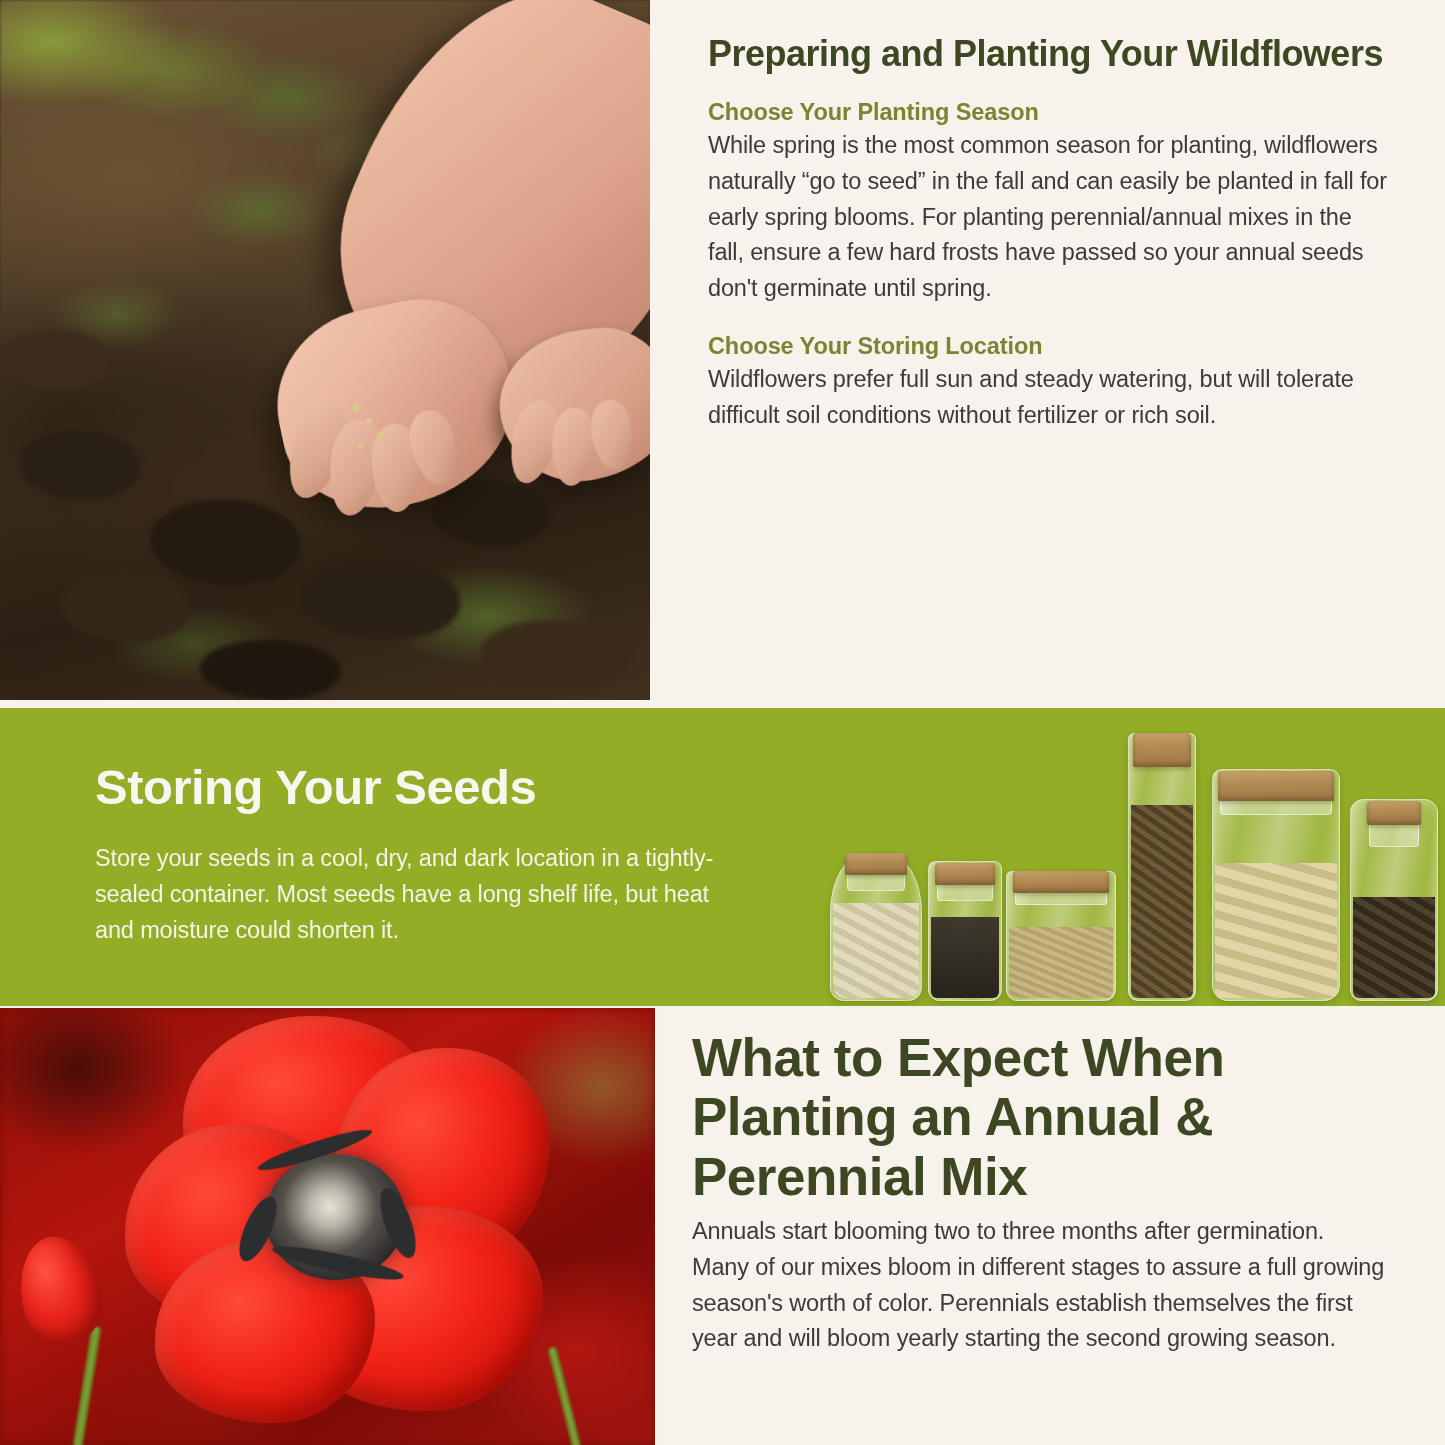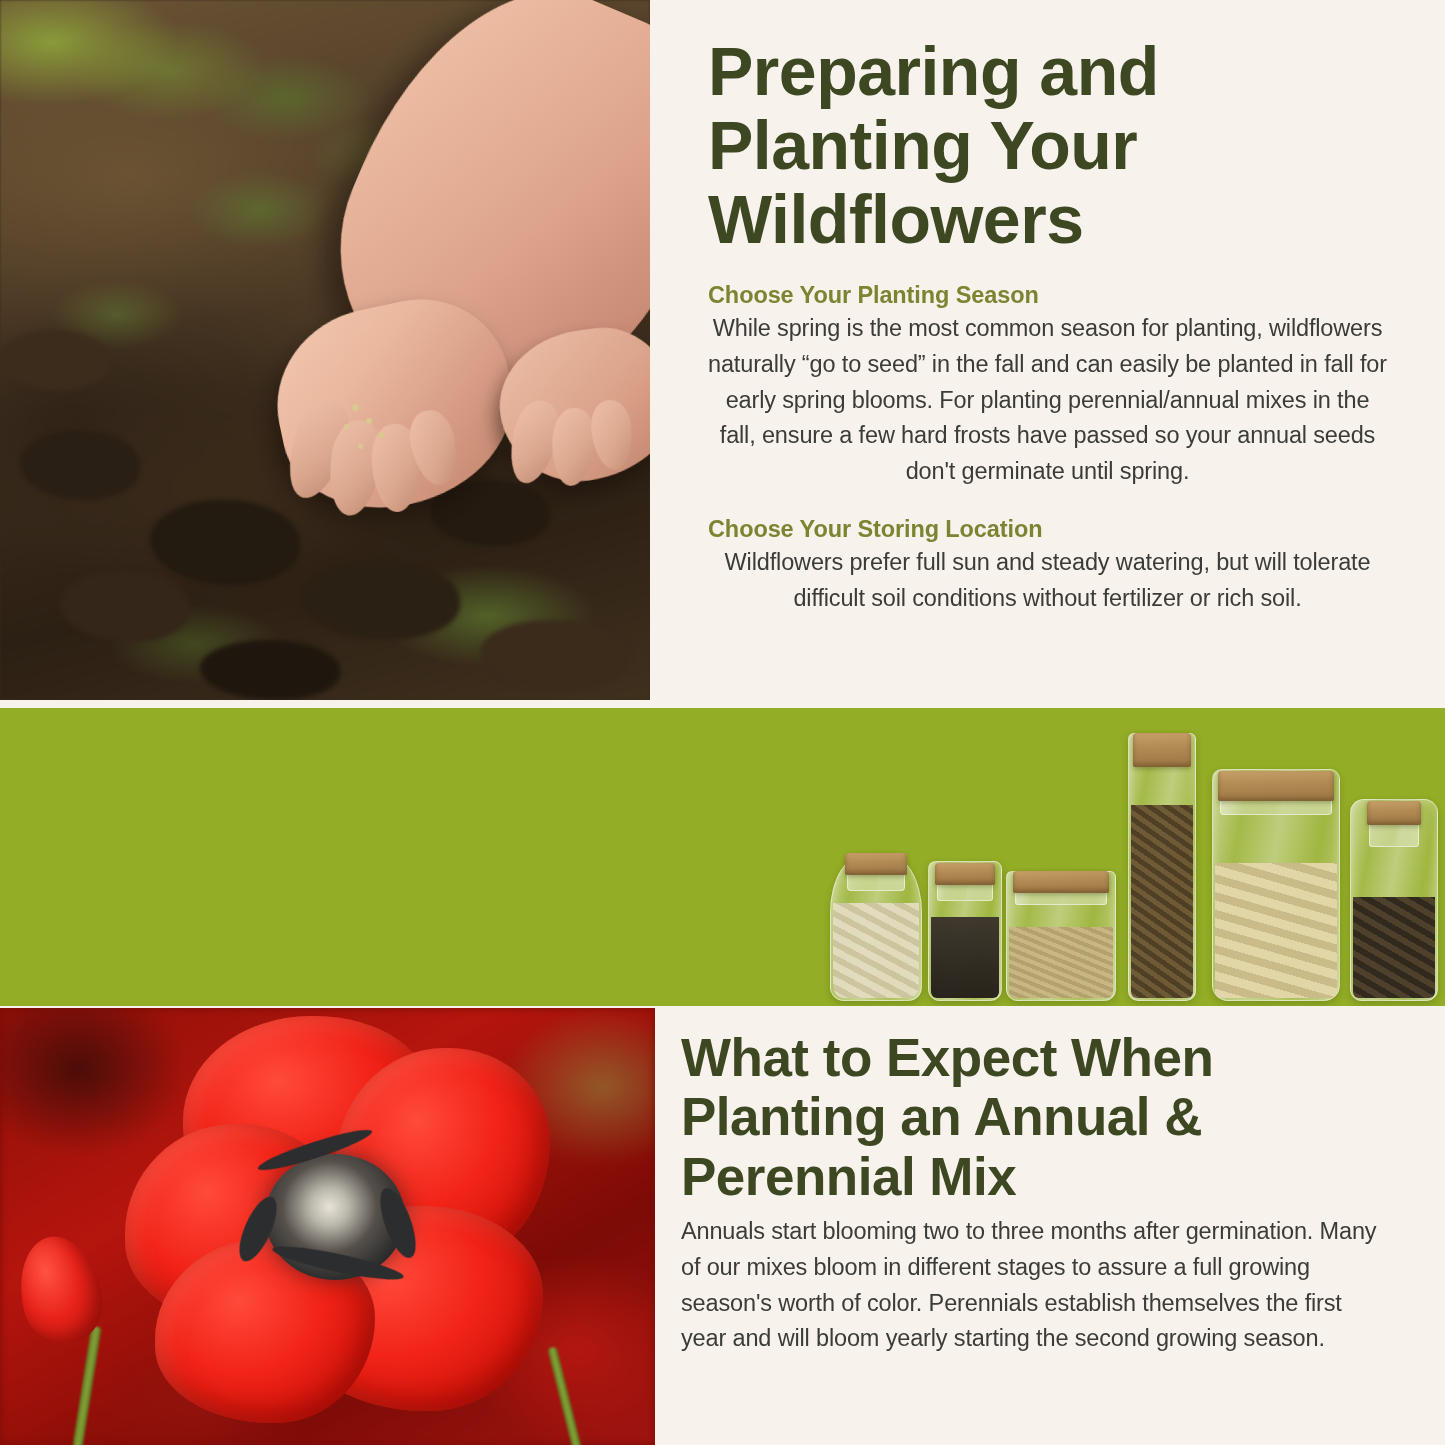--- a/index.html
+++ b/index.html
@@ -75,33 +75,33 @@
     filter: blur(.6px);
   }
   .seed-sprinkle { position:absolute; border-radius:50%; background:#d9c98f; }
 
   .txt-top {
     position:absolute; left:650px; top:0; width:795px; height:708px;
     background:#f7f2ec;
     padding:34px 58px 0 58px;
   }
   h1.sec-title, h2.sec-title {
-    font-size:68px; line-height:1.09; font-weight:bold;
+    font-size:36px; line-height:1.09; font-weight:bold;
     color:#3d4722; letter-spacing:-.5px;
   }
   .sub {
     margin-top:26px;
     font-size:23.5px; font-weight:bold; color:#7c8432;
     letter-spacing:-.1px;
   }
   .body {
     font-size:23.5px; line-height:1.52; color:#3b3b38;
     letter-spacing:-.15px;
   }
-  .sub + .body { margin-top:2px;text-align:center; }
+  .sub + .body { margin-top:2px; }
 
   
   .band {
     position:absolute; left:0; top:708px; width:1445px; height:298px;
     background:#93ad26; overflow:hidden;
   }
   .band-txt { position:absolute; left:95px; top:54px; width:620px; }
   .band-title {
     font-size:49px; font-weight:bold; color:#f7f6ef; letter-spacing:-.5px;
     line-height:1.05;
@@ -178,21 +178,21 @@
     box-shadow: inset -6px -8px 16px rgba(110,8,4,.5);
   }
   .stem {
     position:absolute; background:linear-gradient(90deg,#5f7a20,#87a43a,#5a761e);
     border-radius:4px; filter: blur(.8px);
   }
 
   .txt-bot {
     position:absolute; left:655px; top:0; width:790px; height:379px;
     background:#f7f2ec;
-    padding:22px 60px 0 26px;
+    padding:22px 60px 0 37px;
   }
   .txt-bot .sec-title { font-size:53px; line-height:1.12; }
   .txt-bot .body { margin-top:8px; }
 </style>
 </head>
 <body>
 
 <div class="page">
 
   <div class="sec-top">
@@ -232,20 +232,24 @@
       <div class="sub">Choose Your Planting Season</div>
       <p class="body">While spring is the most common season for planting, wildflowers naturally “go to seed” in the fall and can easily be planted in fall for early spring blooms. For planting perennial/annual mixes in the fall, ensure a few hard frosts have passed so your annual seeds don't germinate until spring.</p>
 
       <div class="sub">Choose Your Storing Location</div>
       <p class="body">Wildflowers prefer full sun and steady watering, but will tolerate difficult soil conditions without fertilizer or rich soil.</p>
 
     </div>
   </div>
 
   <div class="band">
+    <div class="band-txt">
+      <div class="band-title">Storing Your Seeds</div>
+      <p class="band-body">Store your seeds in a cool, dry, and dark location in a tightly-sealed container. Most seeds have a long shelf life, but heat and moisture could shorten it.</p>
+    </div>
 
     <div class="jars">
 
       <div class="jar" style="left:10px; width:92px; height:148px;">
         <div class="glass" style="border-radius:40% 40% 14px 14px;"></div>
         <div class="fill" style="top:50px; background:repeating-linear-gradient(28deg,#e5ddc4 0 7px,#cfc5a4 7px 13px); border-radius:0 0 12px 12px; opacity:.93;"></div>
         <div class="neck" style="top:16px; width:58px; height:22px; border-radius:4px;"></div>
         <div class="cork" style="top:0; width:62px; height:22px;"></div>
       </div>
 

